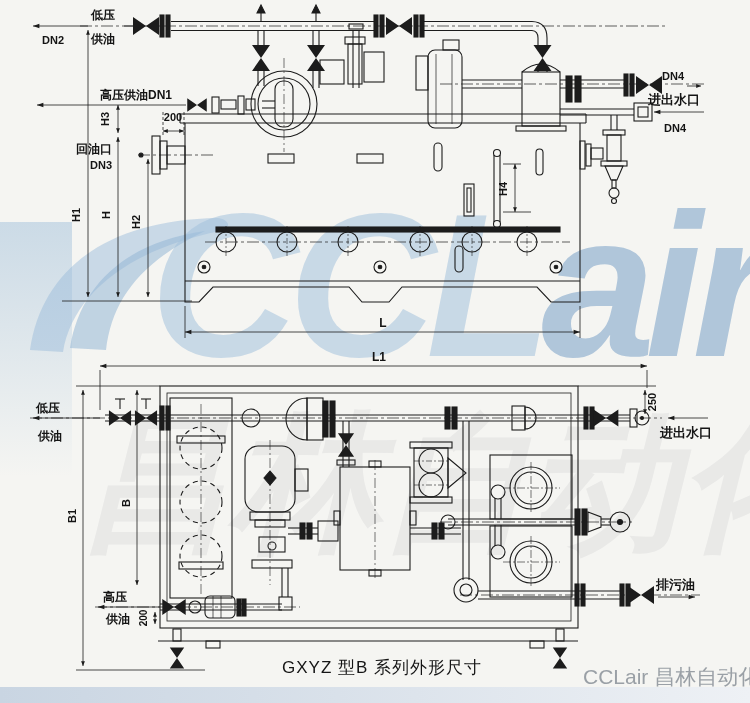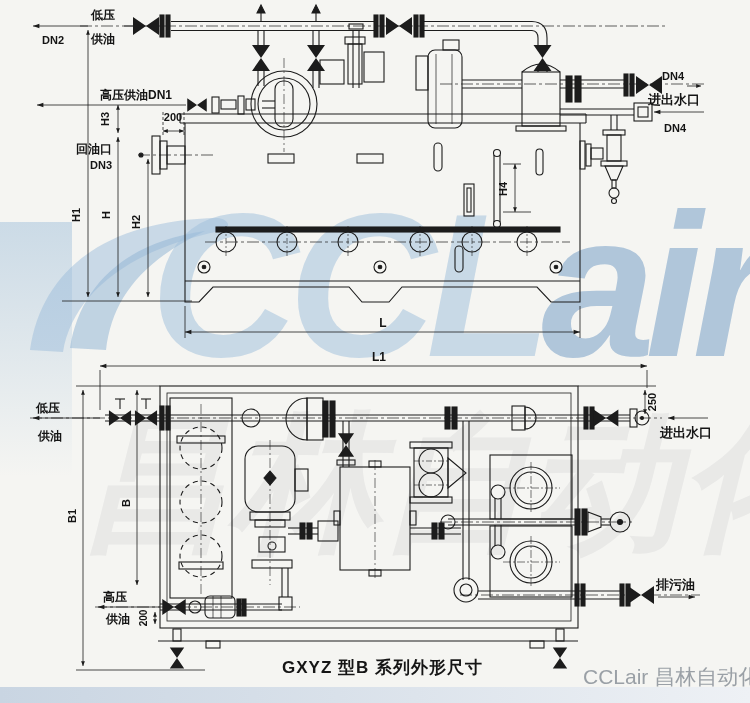--- a/index.html
+++ b/index.html
@@ -14,21 +14,21 @@
            font-style:italic;white-space:nowrap;line-height:1;color:rgba(125,132,142,.10);z-index:1;}
   .wm-strip-left{position:absolute;left:0;top:222px;width:72px;height:255px;z-index:1;
            background:linear-gradient(180deg,rgba(152,186,216,.45),rgba(152,186,216,0));}
   .wm-band-bottom{position:absolute;left:0;bottom:0;width:750px;height:16px;z-index:4;
            background:linear-gradient(90deg,#c9d5e2 0%,#d9e1ea 45%,#eef1f5 100%);}
   .wm-swoosh{position:absolute;left:0;top:0;z-index:1;}
   
   #draw{position:absolute;left:0;top:0;z-index:2;}
   #draw text{font-family:"Liberation Sans","DejaVu Sans",sans-serif;}
   
-  .caption{position:absolute;left:282px;top:656px;font-size:17px;font-weight:bold;
+  .caption{position:absolute;left:282px;top:656px;font-size:17px;font-weight:normal;
            letter-spacing:1px;color:#151515;z-index:3;white-space:nowrap;}
   .brand{position:absolute;left:583px;top:663px;font-size:21px;color:#9aa0a6;z-index:5;white-space:nowrap;}
 </style>
 </head>
 <body>
 
 <div id="stage">
 
   <svg class="wm-swoosh" width="260" height="360">
     <path d="M30,350 C42,268 108,220 218,218 C230,220 232,228 220,231 C126,250 72,296 63,352 Z" fill="rgba(158,190,220,.5)"></path>

